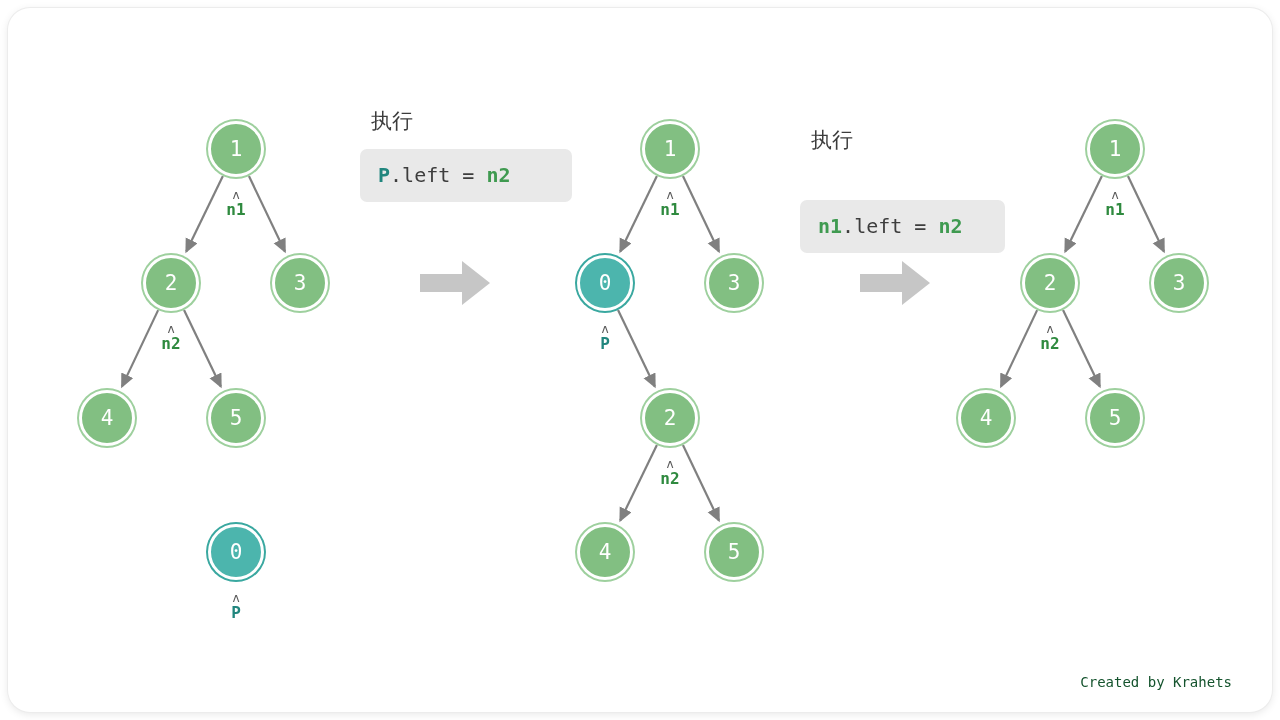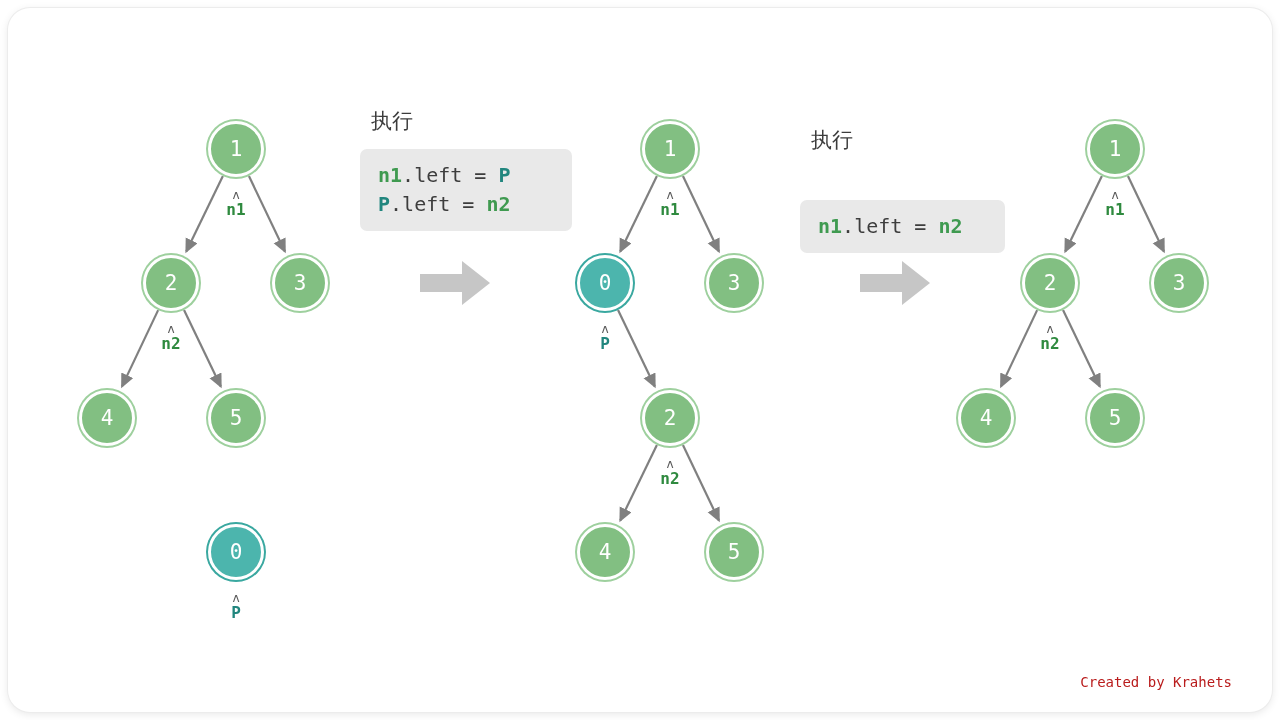--- a/index.html
+++ b/index.html
@@ -108,21 +108,21 @@
   
   .bigarrow { position: absolute; }
 
   
   #credit {
     position: absolute;
     right: 40px;
     bottom: 22px;
     font-family: "DejaVu Sans Mono", "Liberation Mono", monospace;
     font-size: 14px;
-    color: #b91c1c;
+    color: #14532d;
     white-space: nowrap;
   }
 </style>
 </head>
 <body>
 
 <div id="stage">
   <div id="card">
 
     <svg id="svgroot" viewBox="0 0 1280 720" xmlns="http://www.w3.org/2000/svg">
@@ -233,21 +233,21 @@
         <div class="ptr green" style="left: 1002px; top: 316px; width: 80px;">
           <span class="caret">ʌ</span>
           <span class="nm">n2</span>
         </div>
       </div>
     <div id="captions-layer">
         <div class="caption" style="left: 363px; top: 99px;">执行</div>
         <div class="caption" style="left: 803px; top: 118px;">执行</div>
       </div>
     <div id="code-layer">
-        <div class="codebox" style="left: 352px; top: 141px; width: 176px;"><div><span class="g">n1</span><span class="p">.left = </span><span class="t">P</span></div><div><span class="t">P</span><span class="p">.left = </span><span class="g">n2</span></div></div>
+        <div class="codebox" style="left: 352px; top: 141px; width: 176px;"><div><span class="t">P</span><span class="p">.left = </span><span class="g">n2</span></div></div>
         <div class="codebox" style="left: 792px; top: 160px; width: 169px; margin-top: 32px;"><div><span class="g">n1</span><span class="p">.left = </span><span class="g">n2</span></div></div>
       </div>
     <div id="arrows-layer">
         <svg class="bigarrow" width="70" height="44" viewBox="0 0 70 44" style="left: 412px; top: 253px;">
           <path d="M0,13 L42,13 L42,0 L70,22 L42,44 L42,31 L0,31 Z" fill="#c6c6c6"></path>
         </svg>
         <svg class="bigarrow" width="70" height="44" viewBox="0 0 70 44" style="left: 852px; top: 253px;">
           <path d="M0,13 L42,13 L42,0 L70,22 L42,44 L42,31 L0,31 Z" fill="#c6c6c6"></path>
         </svg>
       </div>

